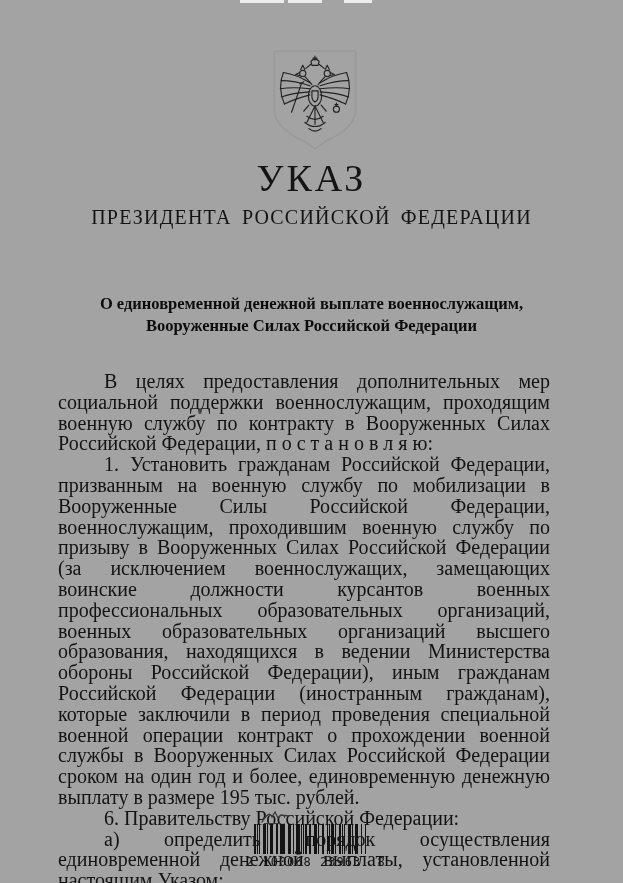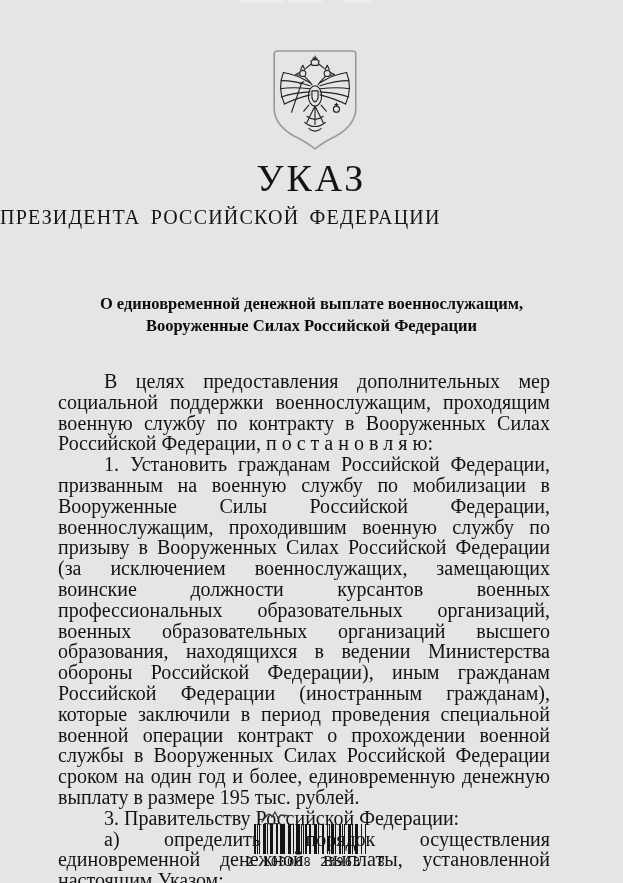--- a/index.html
+++ b/index.html
@@ -1,38 +1,38 @@
 <!DOCTYPE html>
 <html><head>
 <meta charset="utf-8">
 <style>
   html,body{margin:0;padding:0;background:#ffffff;}
   .page{
     position:relative;
     width:623px;height:883px;
-    background:#e5e5e5;
+    background:#a3a3a3;
     font-family:"Liberation Serif", serif;
     color:#111;
     overflow:hidden;
   }
   .smudge{position:absolute;top:0;height:3px;background:#ececec;}
   .smudge.s1{left:240px;width:44px;}
   .smudge.s2{left:288px;width:34px;}
   .smudge.s3{left:344px;width:28px;}
 
   .emblem{position:absolute;left:271px;top:49px;width:88px;height:102px;}
 
   .decree-title{
     position:absolute;left:0;top:158px;width:623px;
     text-align:center;font-size:38px;line-height:40px;
     letter-spacing:3px;color:#141414;
   }
   .issuer-line{
     position:absolute;left:0;top:205px;width:623px;
-    font-size:20px;line-height:24px;
+    text-align:center;font-size:20px;line-height:24px;
     letter-spacing:1.2px;word-spacing:4px;color:#141414;
   }
   .subject{
     position:absolute;left:60px;top:293px;width:503px;
     text-align:center;font-weight:bold;font-size:16.5px;line-height:21.5px;
     color:#0c0c0c;
     font-family:Liberation Serif, serif;
   }
   .body-text{
     position:absolute;left:58px;top:371px;width:492px;
@@ -105,21 +105,21 @@
   <div class="issuer-line">ПРЕЗИДЕНТА РОССИЙСКОЙ ФЕДЕРАЦИИ</div>
 
   <div class="subject">
     <div>О единовременной денежной выплате военнослужащим,</div>
     <div>Вооруженные Силах Российской Федерации</div>
   </div>
 
   <div class="body-text">
     <p>В целях предоставления дополнительных мер социальной поддержки военнослужащим, проходящим военную службу по контракту в Вооруженных Силах Российской Федерации, п о с т а н о в л я ю:</p>
     <p>1. Установить гражданам Российской Федерации, призванным на военную службу по мобилизации в Вооруженные Силы Российской Федерации, военнослужащим, проходившим военную службу по призыву в Вооруженных Силах Российской Федерации (за исключением военнослужащих, замещающих воинские должности курсантов военных профессиональных образовательных организаций, военных образовательных организаций высшего образования, находящихся в ведении Министерства обороны Российской Федерации), иным гражданам Российской Федерации (иностранным гражданам), которые заключили в период проведения специальной военной операции контракт о прохождении военной службы в Вооруженных Силах Российской Федерации сроком на один год и более, единовременную денежную выплату в размере 195 тыс. рублей.</p>
-    <p>3. Правительству Российской Федерации:</p>
+    <p>6. Правительству Российской Федерации:</p>
     <p>а) определить порядок осуществления единовременной денежной выплаты, установленной настоящим Указом;</p>
   </div>
 
   <div class="sig-mark">
     <svg viewBox="0 0 32 17" width="32" height="17" aria-hidden="true">
       <path d="M1,13 C6,5 9,3 11,8 L14,3 L17,9 L20,6 L28,7" fill="none" stroke="#3a3a3a" stroke-width="1.3" stroke-linecap="round"></path>
       <path d="M3,14.5 H19" fill="none" stroke="#3a3a3a" stroke-width="1"></path>
     </svg>
   </div>
 

